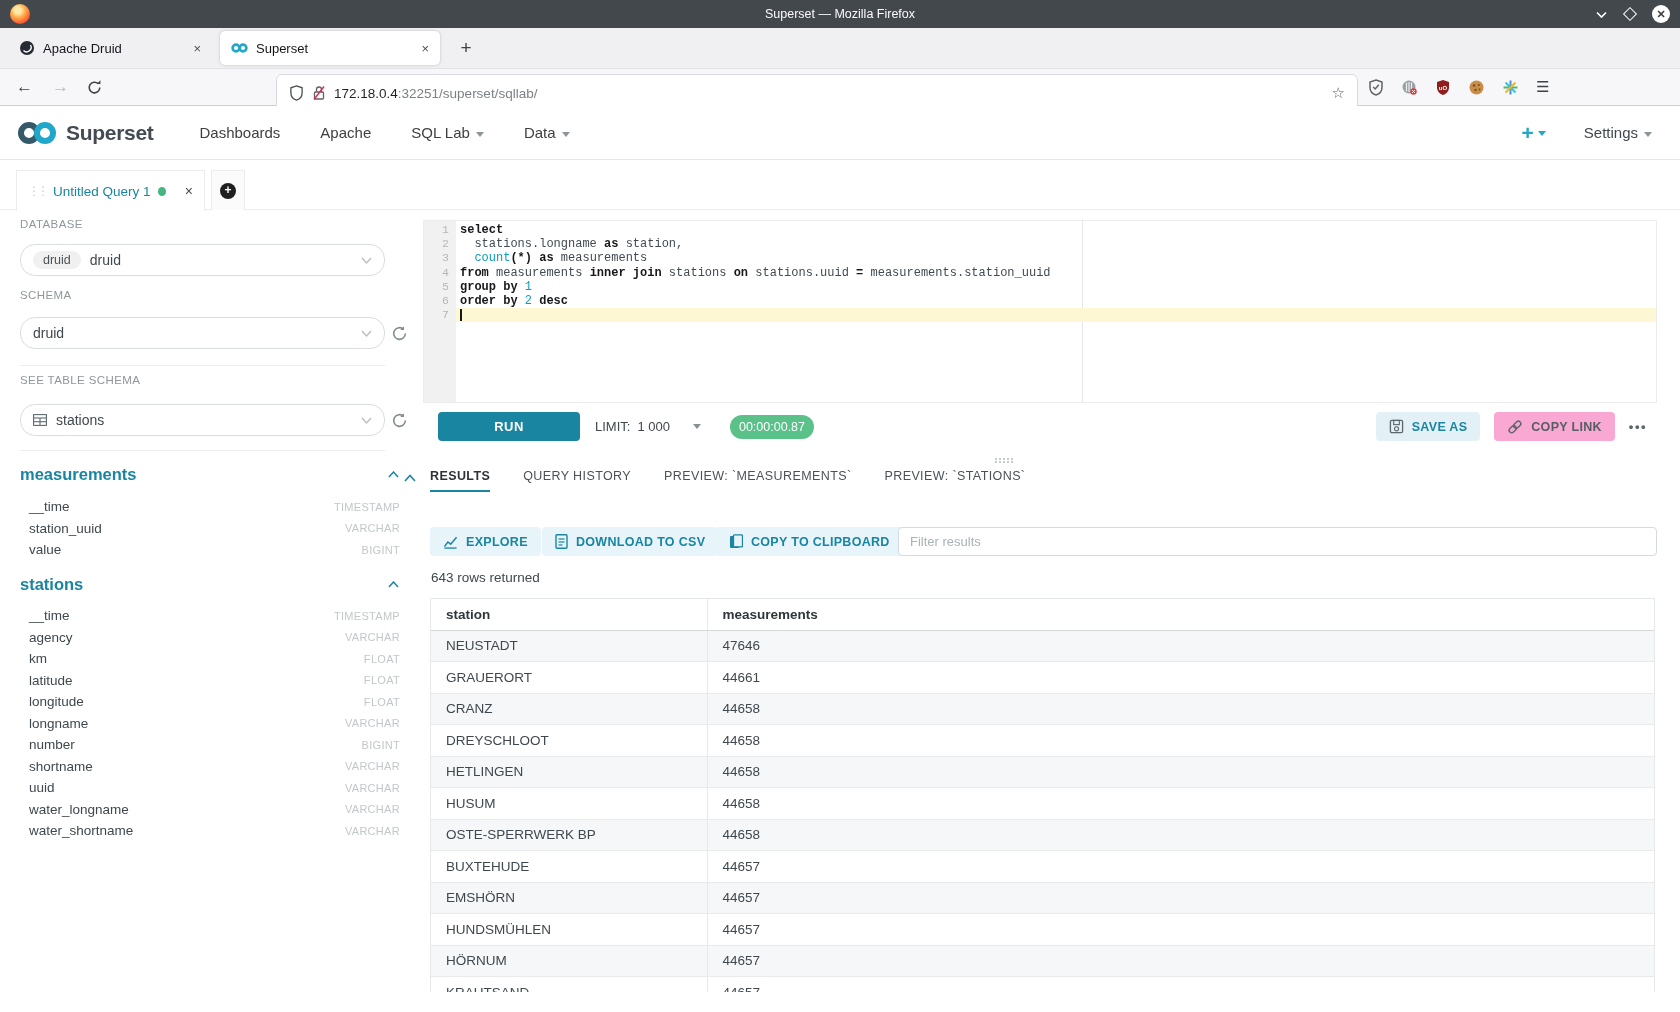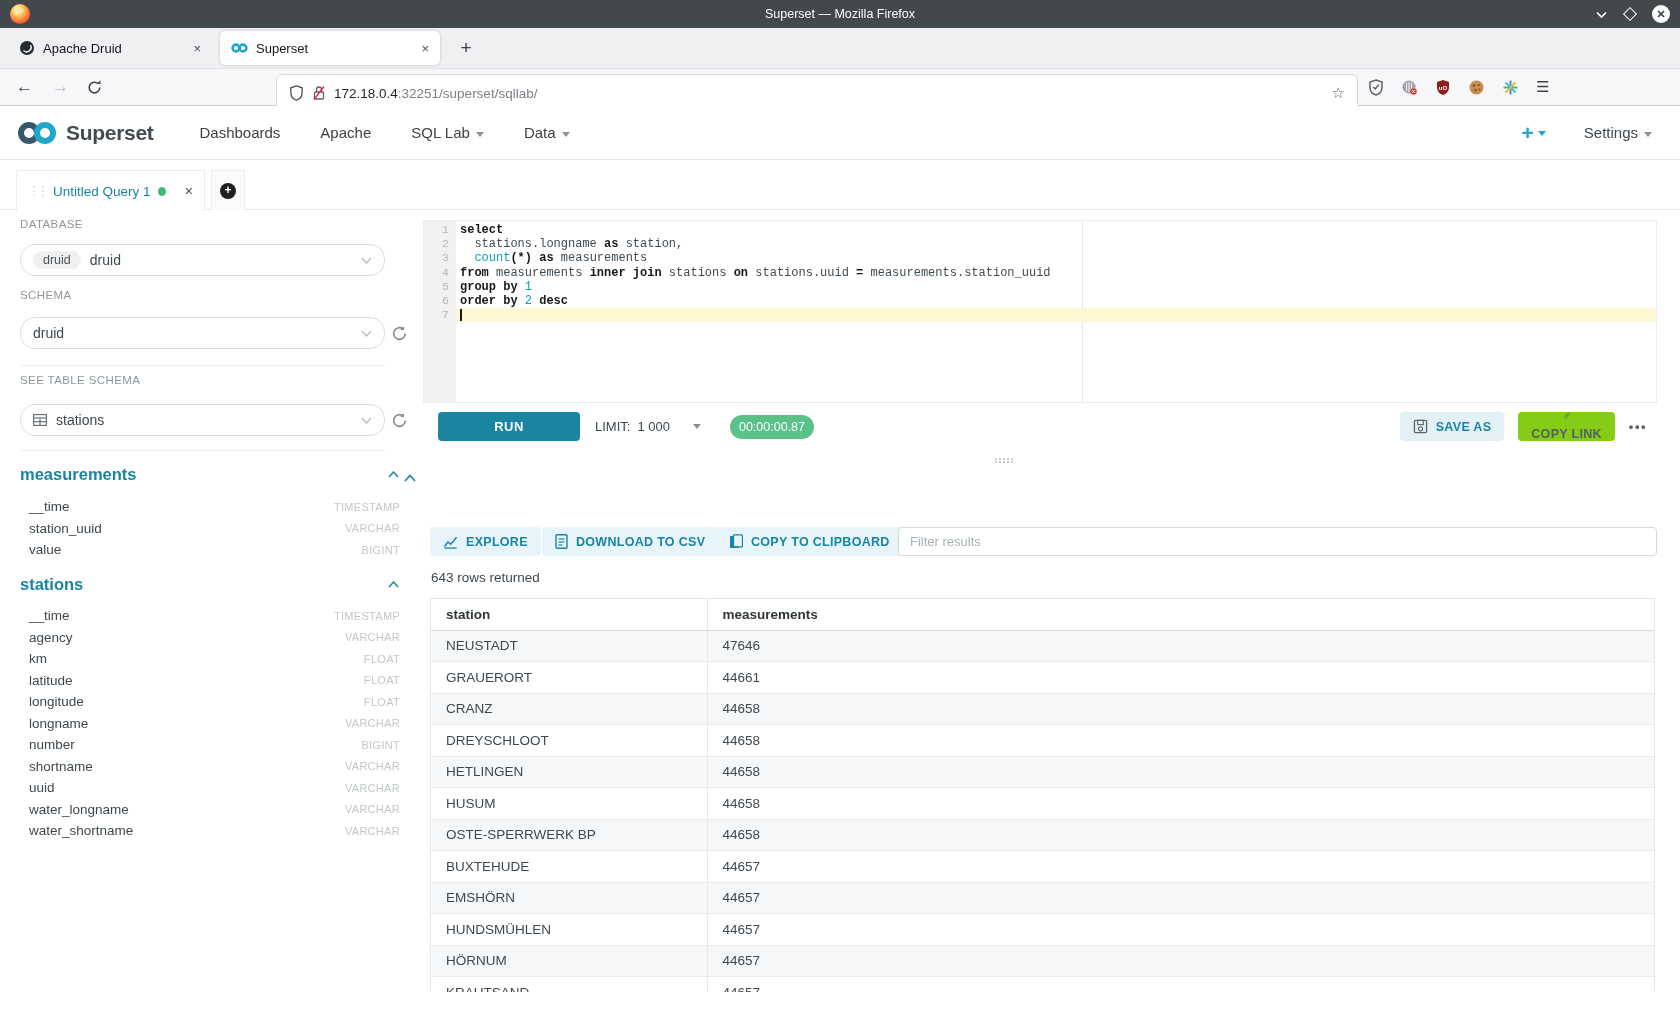--- a/index.html
+++ b/index.html
@@ -112,21 +112,21 @@
   .limitgrp { position:absolute; left:172px; top:9px; height:29px; display:flex; align-items:center; gap:7px; }
   .limitlabel, .limitval { font-size:13px; color:#3f484e; }
   .limitcaret { margin-left:16px; width:0; height:0; border-left:4px solid transparent;
                 border-right:4px solid transparent; border-top:5px solid #878f94; }
   .timer { position:absolute; left:307px; top:12px; width:84px; height:24px; background:#5ac189; color:#fff;
            border-radius:12px; font-size:12.5px; text-align:center; line-height:24px; }
   .tb-right { position:absolute; right:10px; top:9px; height:29px; display:flex; align-items:center; gap:14px; }
   .softbtn { height:29px; display:flex; align-items:center; gap:8px; padding:0 13px; border-radius:4px;
              font-size:12.5px; font-weight:600; letter-spacing:0.3px; }
   .saveas { background:#e3f1f7; color:#1a85a2; }
-  .copylink { background:#84cc16; color:#565e63;flex-direction:column; }
+  .copylink { background:#f9a8d4; color:#565e63; }
   .moredots { font-size:13px; font-weight:bold; color:#5c666c; letter-spacing:1.5px; }
 
   
   .drag-dots { position:absolute; left:995px; top:457px; width:18px; }
   .drag-dots div { height:0; border-top:2px dotted #c6ccce; margin:1px 0; }
   .collapse-caret { position:absolute; left:404px; top:474px; }
   .rtabs { position:absolute; left:430px; top:469px; height:28px; display:flex; align-items:flex-start; gap:33px; }
   .rtab { font-size:12.5px; color:#4a5257; letter-spacing:0.4px; padding-bottom:7px;
           border-bottom:2.5px solid transparent; white-space:nowrap; }
   .rtab.active { color:#2d3438; font-weight:700; border-bottom-color:#1a85a2; }
@@ -484,20 +484,26 @@
   <div class="drag-dots">
       <div></div>
       <div></div>
     </div>
 
   <span class="collapse-caret">
       <svg width="12" height="8" viewBox="0 0 12 8">
         <polyline points="1,7 6,1.5 11,7" fill="none" stroke="#1a85a2" stroke-width="1.6"></polyline>
       </svg>
     </span>
+  <div class="rtabs">
+    <span class="rtab active">RESULTS</span>
+    <span class="rtab">QUERY HISTORY</span>
+    <span class="rtab">PREVIEW: `MEASUREMENTS`</span>
+    <span class="rtab">PREVIEW: `STATIONS`</span>
+  </div>
 
   <div class="actions">
     <span class="actbtn" style="left:430px;">
       <svg width="15" height="14" viewBox="0 0 16 15">
           <path d="M1.5 12.5 L5.2 7.5 L8.2 9.8 L14.5 2.5" fill="none" stroke="#1a85a2" stroke-width="1.6"></path>
           <line x1="1.5" y1="14" x2="14.5" y2="14" stroke="#1a85a2" stroke-width="1.4"></line>
         </svg>
       <span>EXPLORE</span>
     </span>
     <span class="actbtn" style="left:542px;">

